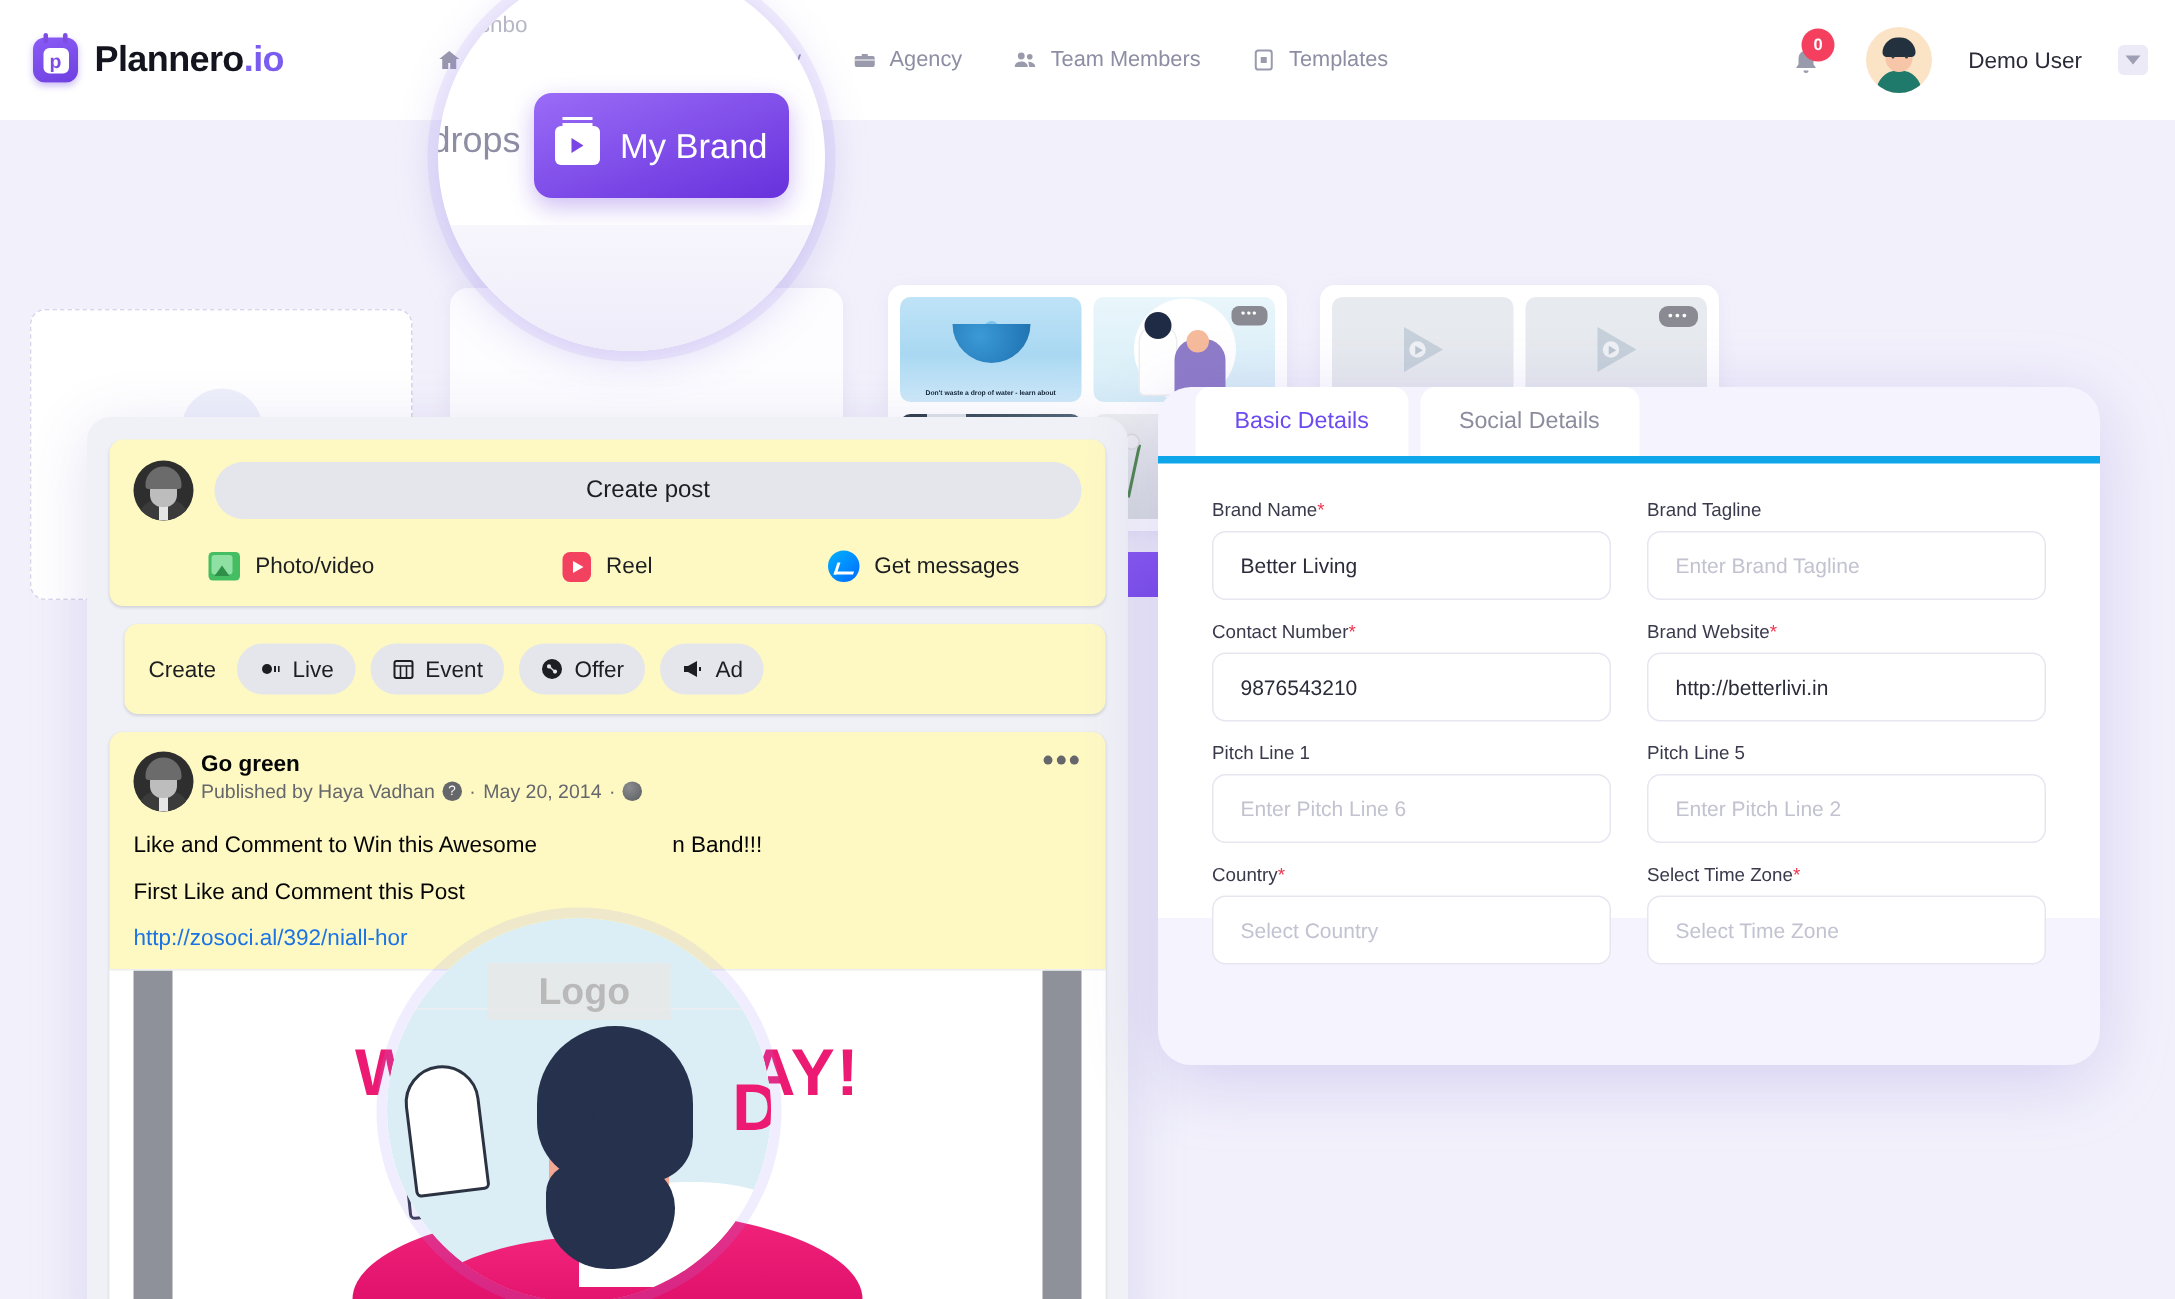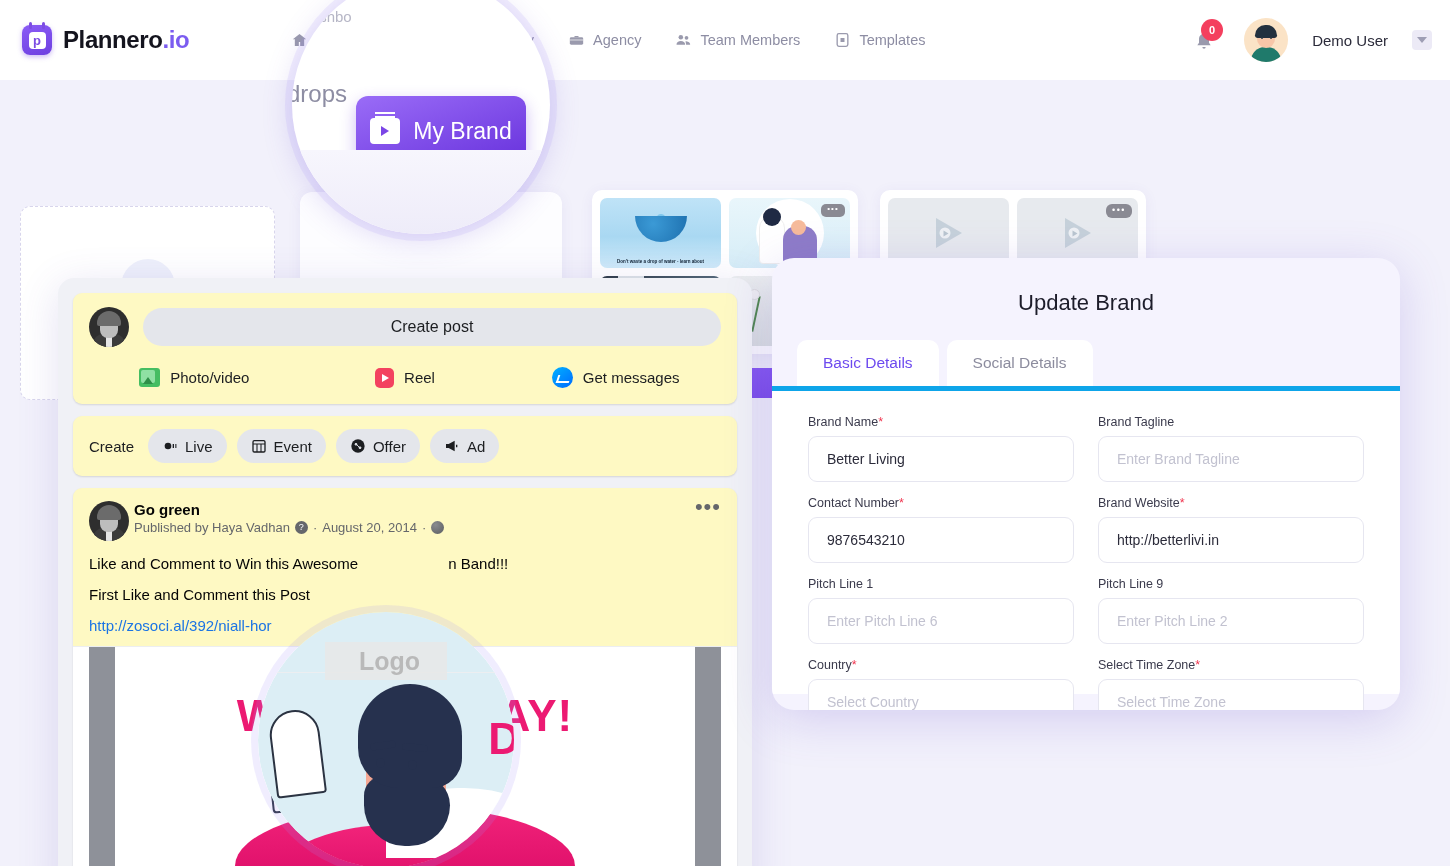--- a/index.html
+++ b/index.html
@@ -234,21 +234,21 @@
   .ic-photo::after{content:"";position:absolute;left:4px;bottom:3px;width:0;height:0;
     border-left:5px solid transparent;border-right:5px solid transparent;border-bottom:7px solid #2f8f48;}
   .ic-reel { width:19px;height:20px;border-radius:5px; background:#f3425f; position:relative; }
   .ic-reel::after{content:"";position:absolute;left:7px;top:6px;width:0;height:0;
     border-top:4px solid transparent;border-bottom:4px solid transparent;border-left:7px solid #fff;}
   .ic-msgr { width:21px;height:21px;border-radius:50%;
     background:linear-gradient(140deg,#00b2ff,#006aff); position:relative; }
   .ic-msgr::after{content:"";position:absolute;left:5px;top:8px;width:11px;height:6px;
     border-left:2px solid #fff;border-bottom:2px solid #fff;transform:skewX(-18deg);}
 
-  .fb-create-row { padding:13px 16px; display:flex; align-items:center; gap:10px; }
+  .fb-create-row { padding:13px 16px; display:flex; align-items:center; gap:10px;margin-left:10px; }
   .fb-create-label { font-size:15px; color:#1c1e21; margin-right:4px; }
   .chip {
     display:flex; align-items:center; gap:7px;
     height:34px; padding:0 14px; border-radius:17px;
     background:#e4e6eb; font-size:15px; color:#1c1e21; cursor:pointer;
   }
   .chip svg { width:16px;height:16px; fill:#1c1e21; }
 
   .fb-post { padding:13px 16px 0; }
   .fb-post-head { display:flex; align-items:flex-start; gap:5px; }
@@ -347,21 +347,21 @@
     display:flex; align-items:center; gap:7px;
   }
   .mag-dashtop {
     position:absolute; left:-16px; top:32px; font-size:15px; color:#b6b6c6; white-space:nowrap;
     display:flex; align-items:center; gap:7px;
   }
   .mybrand-btn {
     position:absolute; left:64px; top:86px; width:170px; height:70px;
     border-radius:12px; background:linear-gradient(160deg,#9a6cf7,#6731dc);
     display:flex; align-items:center; justify-content:center; gap:13px;
-    box-shadow:0 6px 16px rgba(103,49,220,.32); cursor:pointer;margin-top:34px;
+    box-shadow:0 6px 16px rgba(103,49,220,.32); cursor:pointer;
   }
   .mybrand-ico {
     width:30px;height:26px;border-radius:4px;background:#fff; position:relative;
   }
   .mybrand-ico::before{
     content:"";position:absolute;left:5px;top:-6px;width:20px;height:2px;background:#fff;
     box-shadow:0 4px 0 #fff;
   }
   .mybrand-ico::after{
     content:"";position:absolute;left:11px;top:8px;width:0;height:0;
@@ -638,21 +638,21 @@
             <div class="t"></div>
             <div class="f"></div>
             <div class="h"></div>
         </div>
         <div class="fb-post-meta">
           <div class="fb-post-title">Go green</div>
           <div class="fb-post-sub">
             <span>Published by Haya Vadhan</span>
             <span class="dotg">?</span>
             <span>·</span>
-            <span>August 20, 2014</span>
+            <span>May 20, 2014</span>
             <span>·</span>
             <span class="globeg"></span>
           </div>
         </div>
         <div class="fb-more">•••</div>
       </div>
 
       <div class="fb-post-body">
         <p>
           <span>Like and Comment to Win this Awesome</span>
@@ -675,21 +675,20 @@
           <span class="cube"></span>
           <span>Logo</span>
         </div>
       </div>
     </div>
 
   </div>
 
   <div class="modal">
 
-    <div class="modal-title">Update Brand</div>
 
     <div class="modal-tabs">
       <div class="mtab active">Basic Details</div>
       <div class="mtab">Social Details</div>
     </div>
 
     <div class="modal-body">
       <div class="form-grid">
 
         <div class="field">
@@ -711,21 +710,21 @@
           <div class="flabel"><span>Brand Website</span><span class="req">*</span></div>
           <div class="finput">http://betterlivi.in</div>
         </div>
 
         <div class="field">
           <div class="flabel">Pitch Line 1</div>
           <div class="finput ph">Enter Pitch Line 6</div>
         </div>
 
         <div class="field">
-          <div class="flabel">Pitch Line 9</div>
+          <div class="flabel">Pitch Line 5</div>
           <div class="finput ph">Enter Pitch Line 2</div>
         </div>
 
         <div class="field">
           <div class="flabel"><span>Country</span><span class="req">*</span></div>
           <div class="finput ph">Select Country</div>
         </div>
 
         <div class="field">
           <div class="flabel"><span>Select Time Zone</span><span class="req">*</span></div>

